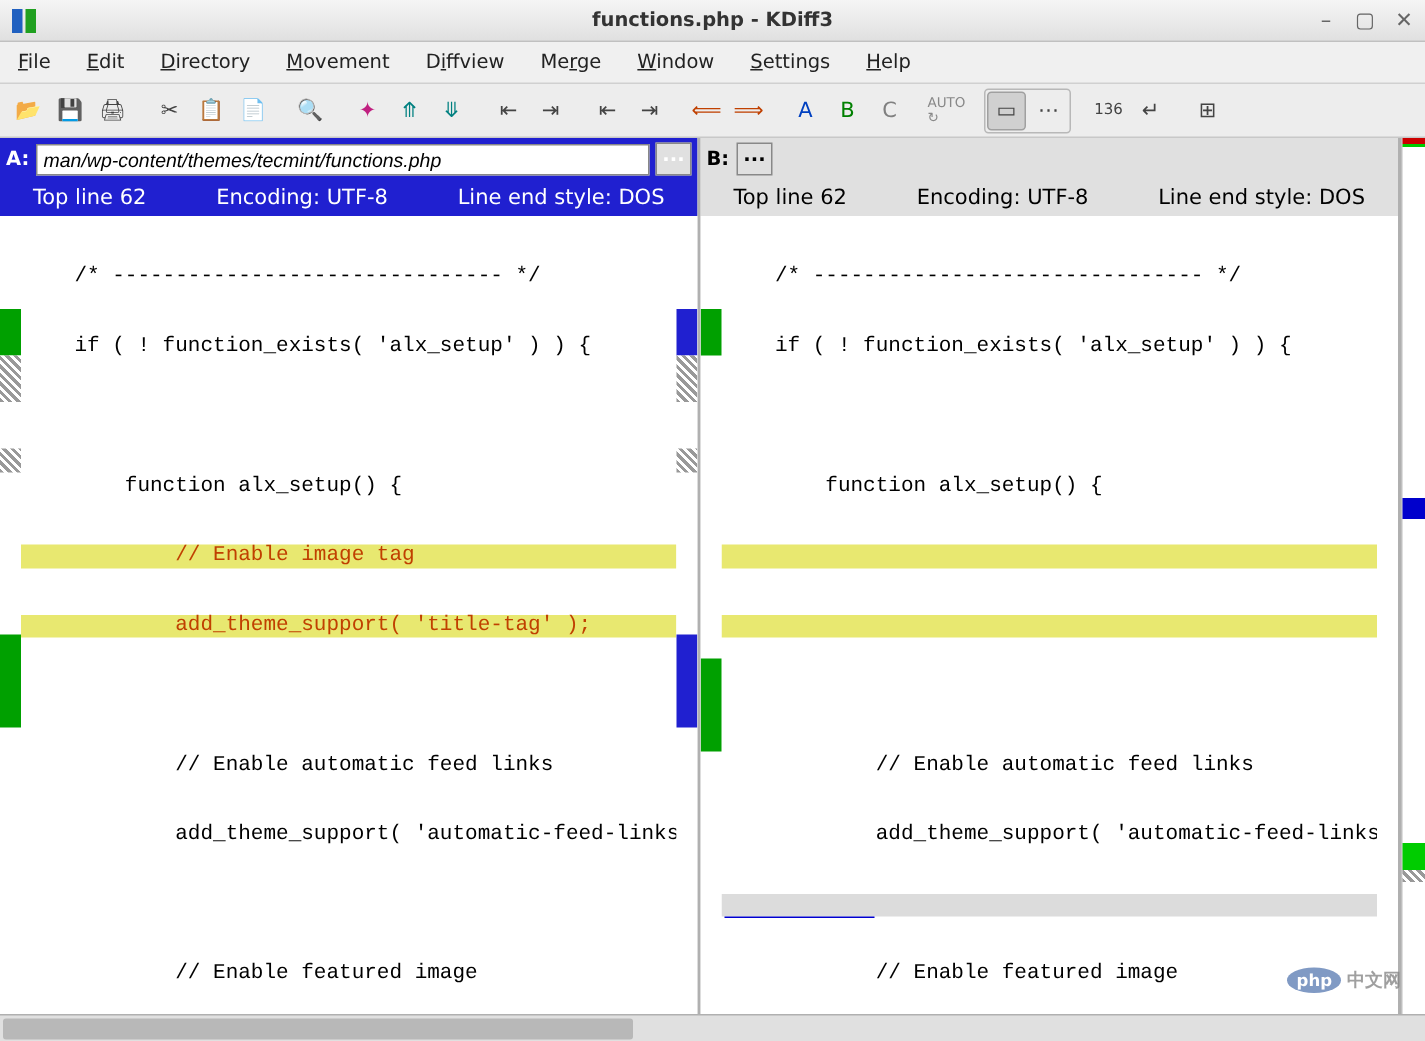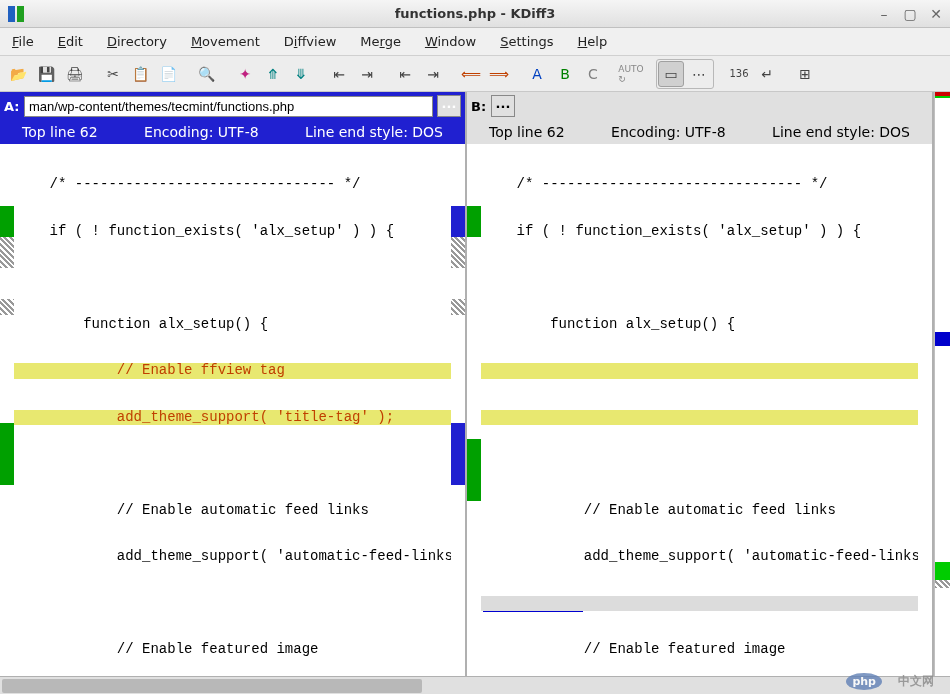--- a/index.html
+++ b/index.html
@@ -79,21 +79,21 @@
   padding: 2px 4px;
   gap: 4px;
 }
 .pane-header.a { background: #2020d0; color: #fff; }
 .pane-header.b { background: #e0e0e0; color: #000; }
 .pane-label { font-weight: bold; width: 16px; }
 .pane-path {
   flex: 1; background: #fff; color: #000;
   border: 1px solid #888; padding: 2px 4px;
   font-size: 13px;
-  overflow: hidden; white-space: nowrap;
+  overflow: hidden; white-space: nowrap; font-style: italic;
 }
 .pane-browse {
   width: 24px; height: 22px; background: #e0e0e0;
   border: 1px solid #888; text-align: center;
   cursor: pointer; font-weight: bold;
 }
 .pane-info {
   height: 24px;
   display: flex;
   align-items: center;
@@ -147,22 +147,22 @@
 .ov-mark { position: absolute; left: 0; width: 100%; }
 .scrollbar-h {
   height: 18px; background: #e0e0e0; border-top: 1px solid #b0b0b0;
   position: relative;
 }
 .scrollbar-thumb {
   position: absolute; left: 2px; top: 2px; height: 14px;
   width: 420px; background: #b8b8b8; border-radius: 2px;
 }
 .watermark {
-  position: absolute; bottom: 4px; right: 16px;
-  display: flex; align-items: flex-start; gap: 16px;
+  position: absolute; bottom: 32px; right: 16px;
+  display: flex; align-items: flex-start; gap: 4px;
   font-size: 12px; color: #888; font-weight: bold;
   opacity: 0.8;
 }
 .php-badge {
   background: #6181b6; color: #fff; border-radius: 50%;
   padding: 2px 6px; font-size: 11px; font-weight: bold;
 }
 .hatch {
   background-image: repeating-linear-gradient(45deg, #999 0, #999 2px, #fff 2px, #fff 4px);
 }
@@ -259,21 +259,21 @@
         <div style="height:31px"></div>
         <div class="hatch" style="height:15.5px"></div>
         <div style="height:108.5px"></div>
         <div class="green-strip" style="height:62px"></div>
       </div>
       <div class="code-content">
         <div class="line">    /* ------------------------------- */</div>
         <div class="line">    if ( ! function_exists( 'alx_setup' ) ) {</div>
         <div class="line"></div>
         <div class="line">        function alx_setup() {</div>
-        <div class="line highlight-yellow highlight-text">            // Enable ffview tag</div>
+        <div class="line highlight-yellow highlight-text">            // Enable image tag</div>
         <div class="line highlight-yellow highlight-text">            add_theme_support( 'title-tag' );</div>
         <div class="line"></div>
         <div class="line">            // Enable automatic feed links</div>
         <div class="line">            add_theme_support( 'automatic-feed-links' )</div>
         <div class="line"></div>
         <div class="line">            // Enable featured image</div>
         
         
         
         

